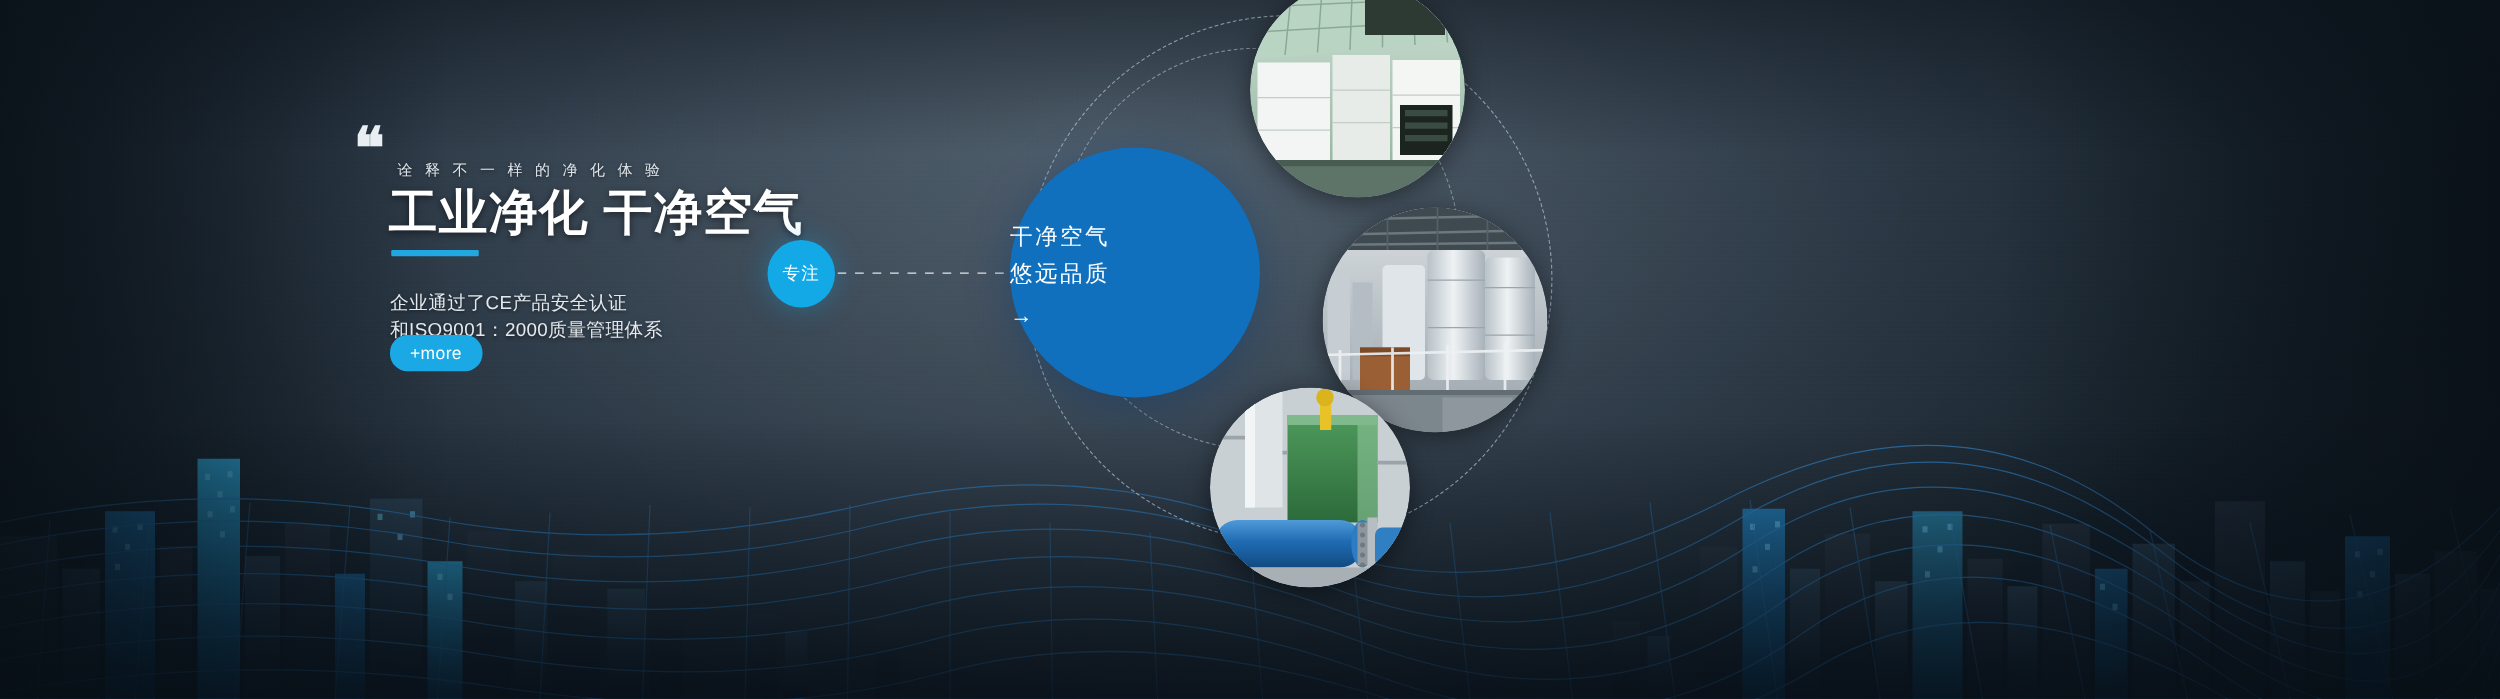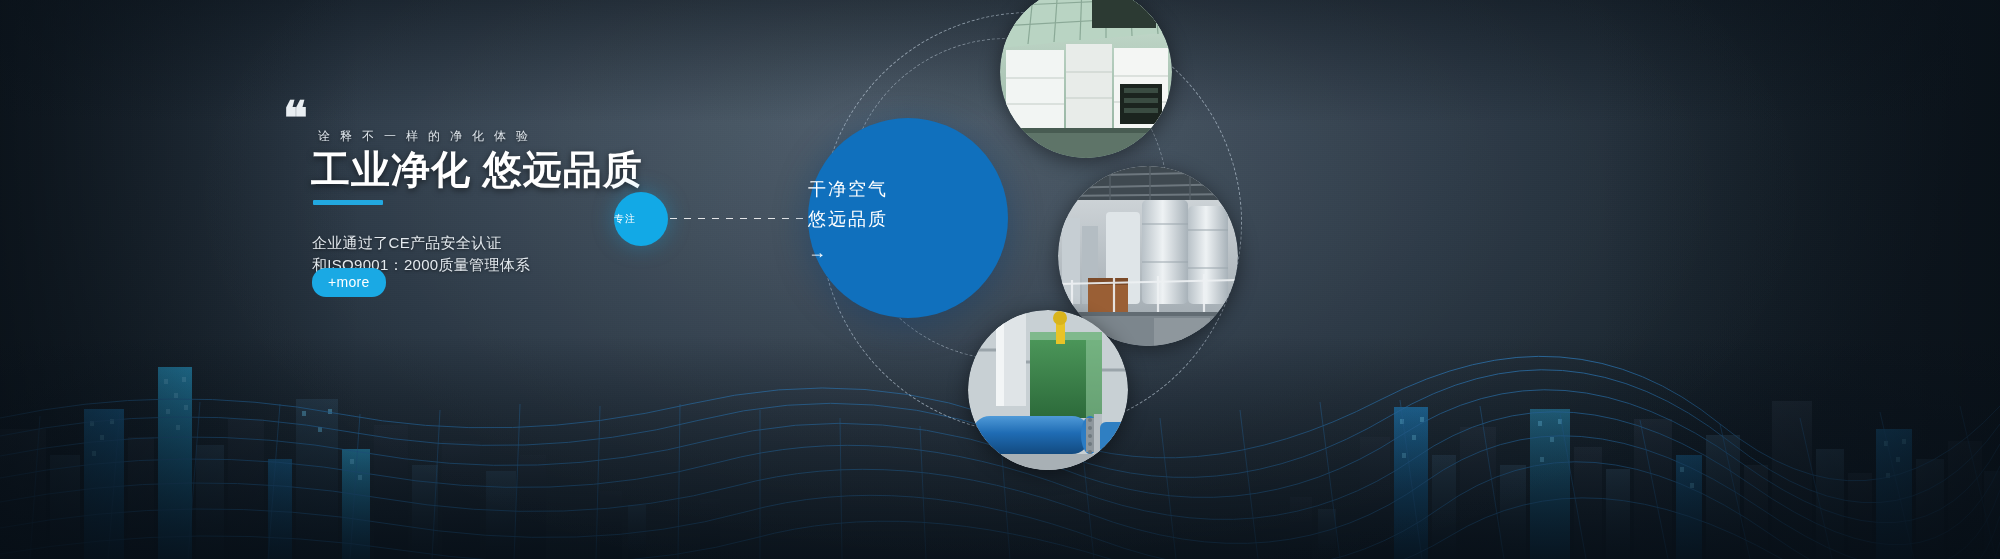--- a/index.html
+++ b/index.html
@@ -65,22 +65,22 @@
     background:#1aa9e4;color:#ffffff;font-size:14px;
     border:none;border-radius:14px;cursor:pointer;
     letter-spacing:.3px;
   }
 
   
   .focus-circle{
     position:absolute;left:614px;top:192px;
     width:54px;height:54px;border-radius:50%;
     background:#12a9e6;
-    display:flex;align-items:center;justify-content:flex-start;
-    color:#ffffff;font-size:10px;letter-spacing:1px;
+    display:flex;align-items:center;justify-content:center;
+    color:#ffffff;font-size:14px;letter-spacing:1px;
     box-shadow:0 0 22px rgba(18,169,230,.35);
   }
   .dash-line{
     position:absolute;left:670px;top:218px;width:136px;height:1px;
     background-image:linear-gradient(90deg, rgba(255,255,255,.85) 0 7px, rgba(255,255,255,0) 7px 14px);
     background-size:14px 1px;
   }
 
   
   .ring{
@@ -259,21 +259,21 @@
         <path d="M1880 68 L 1914 215"></path>
       <path d="M1960 62 L 1996 215"></path>
     </g>
   </svg>
 
   <div class="bg-vignette"></div>
 
   <div class="text-block">
     <div class="quote-mark">❝</div>
     <div class="subtitle">诠释不一样的净化体验</div>
-    <div class="headline">工业净化 悠远品质</div>
+    <div class="headline">工业净化 干净空气</div>
     <div class="divider"></div>
     <div class="para">
       <span>企业通过了CE产品安全认证</span><br>
       <span>和ISO9001：2000质量管理体系</span>
     </div>
     <button class="more-btn">+more</button>
   </div>
 
   <div class="focus-circle">
     <span>专注</span>

